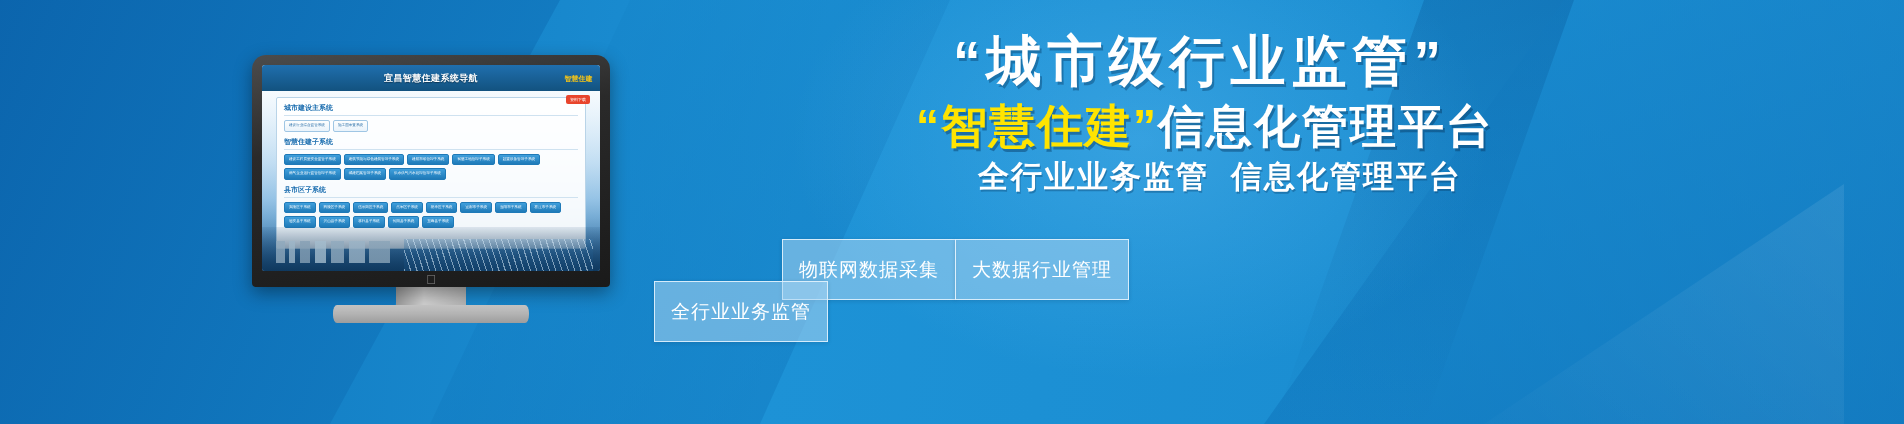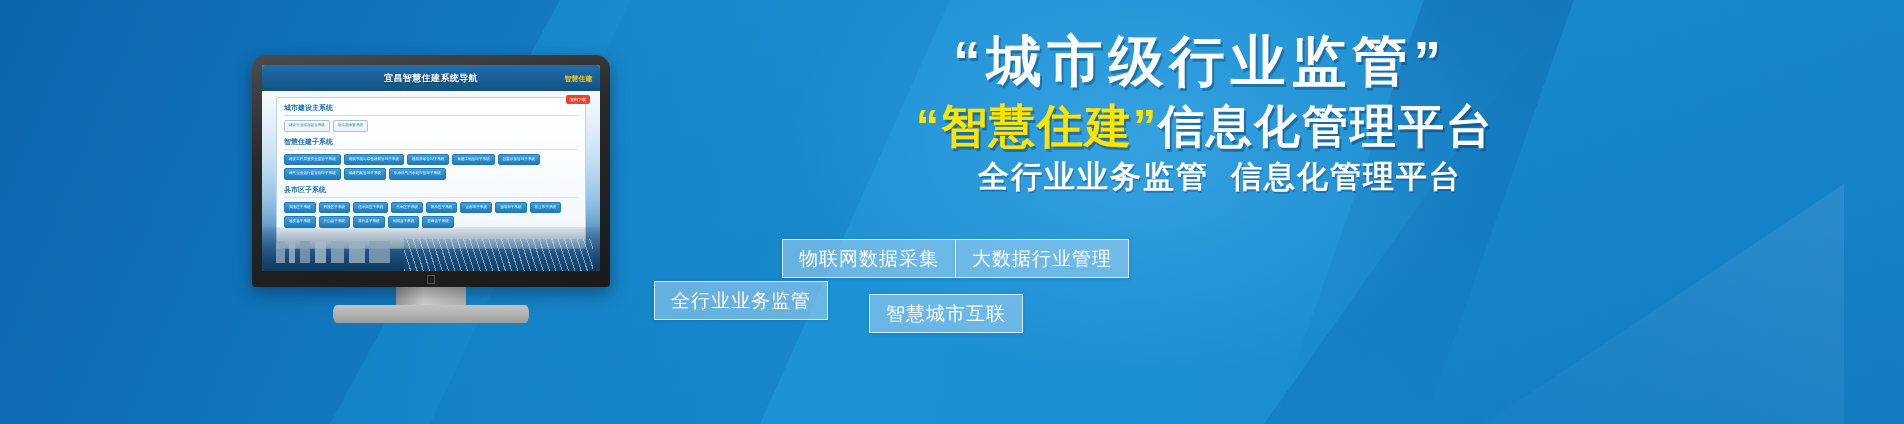--- a/index.html
+++ b/index.html
@@ -178,21 +178,21 @@
   }
   .hl3 .gap { display:inline-block; width:22px; }
 
   
   .tag {
     position:absolute;
     background:rgba(169,214,243,.55);
     border:1px solid rgba(225,242,253,.9);
     color:#ffffff;
     font-size:19px; line-height:1;
-    padding:9px 16px;
+    padding:20px 16px;
     white-space:nowrap;
     letter-spacing:1px;
     box-shadow:0 1px 4px rgba(0,20,45,.15);
     text-align:center;
   }
   #tag-0 { left:782px; top:239px; }
   #tag-1 { left:955px; top:239px; }
   #tag-2 { left:654px; top:281px; }
   #tag-3 { left:869px; top:294px; }
 </style>
@@ -283,15 +283,14 @@
     </div>
 
     <div class="hl-line hl3">
       <span>全行业业务监管</span><span class="gap"></span><span>信息化管理平台</span>
     </div>
   </div>
 
   <div class="tag" id="tag-0">物联网数据采集</div>
   <div class="tag" id="tag-1">大数据行业管理</div>
   <div class="tag" id="tag-2">全行业业务监管</div>
-  <div class="tag" id="tag-3">智慧城市互联</div>
 
 </div>
 
 </body></html>

